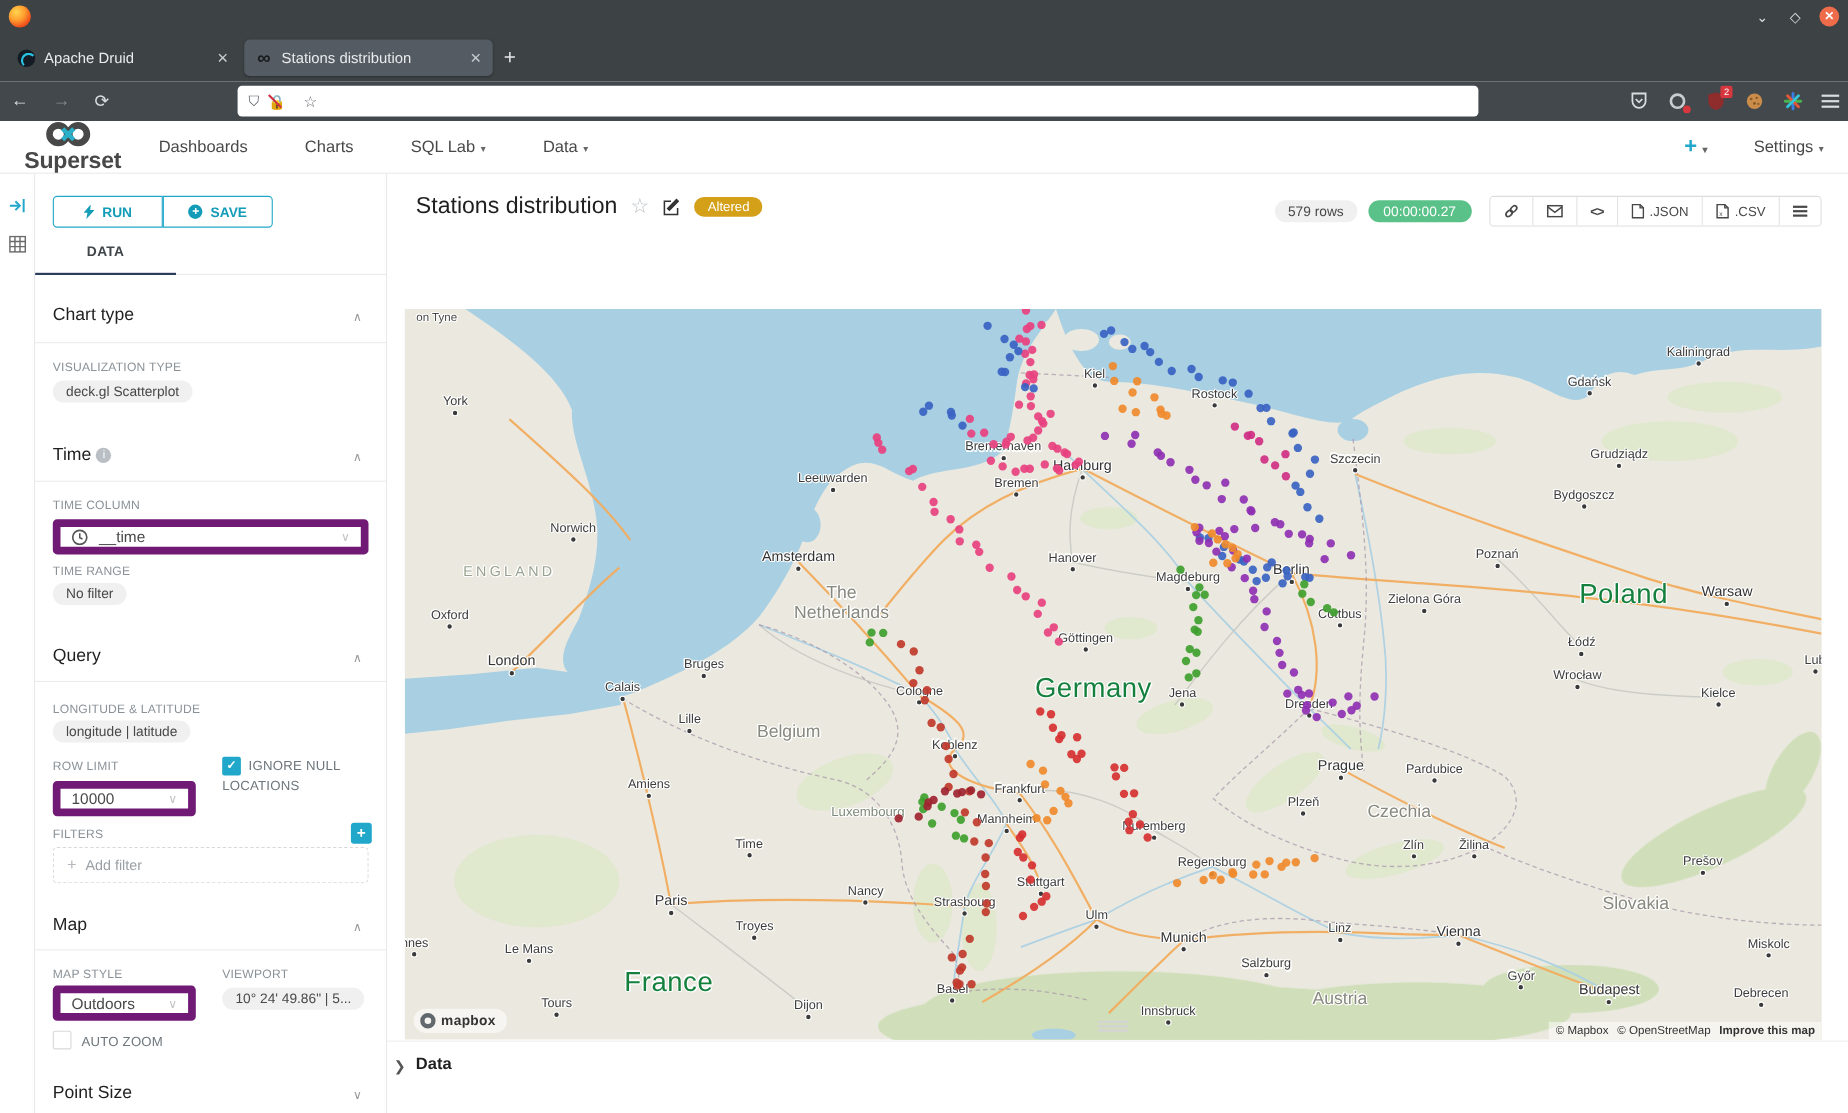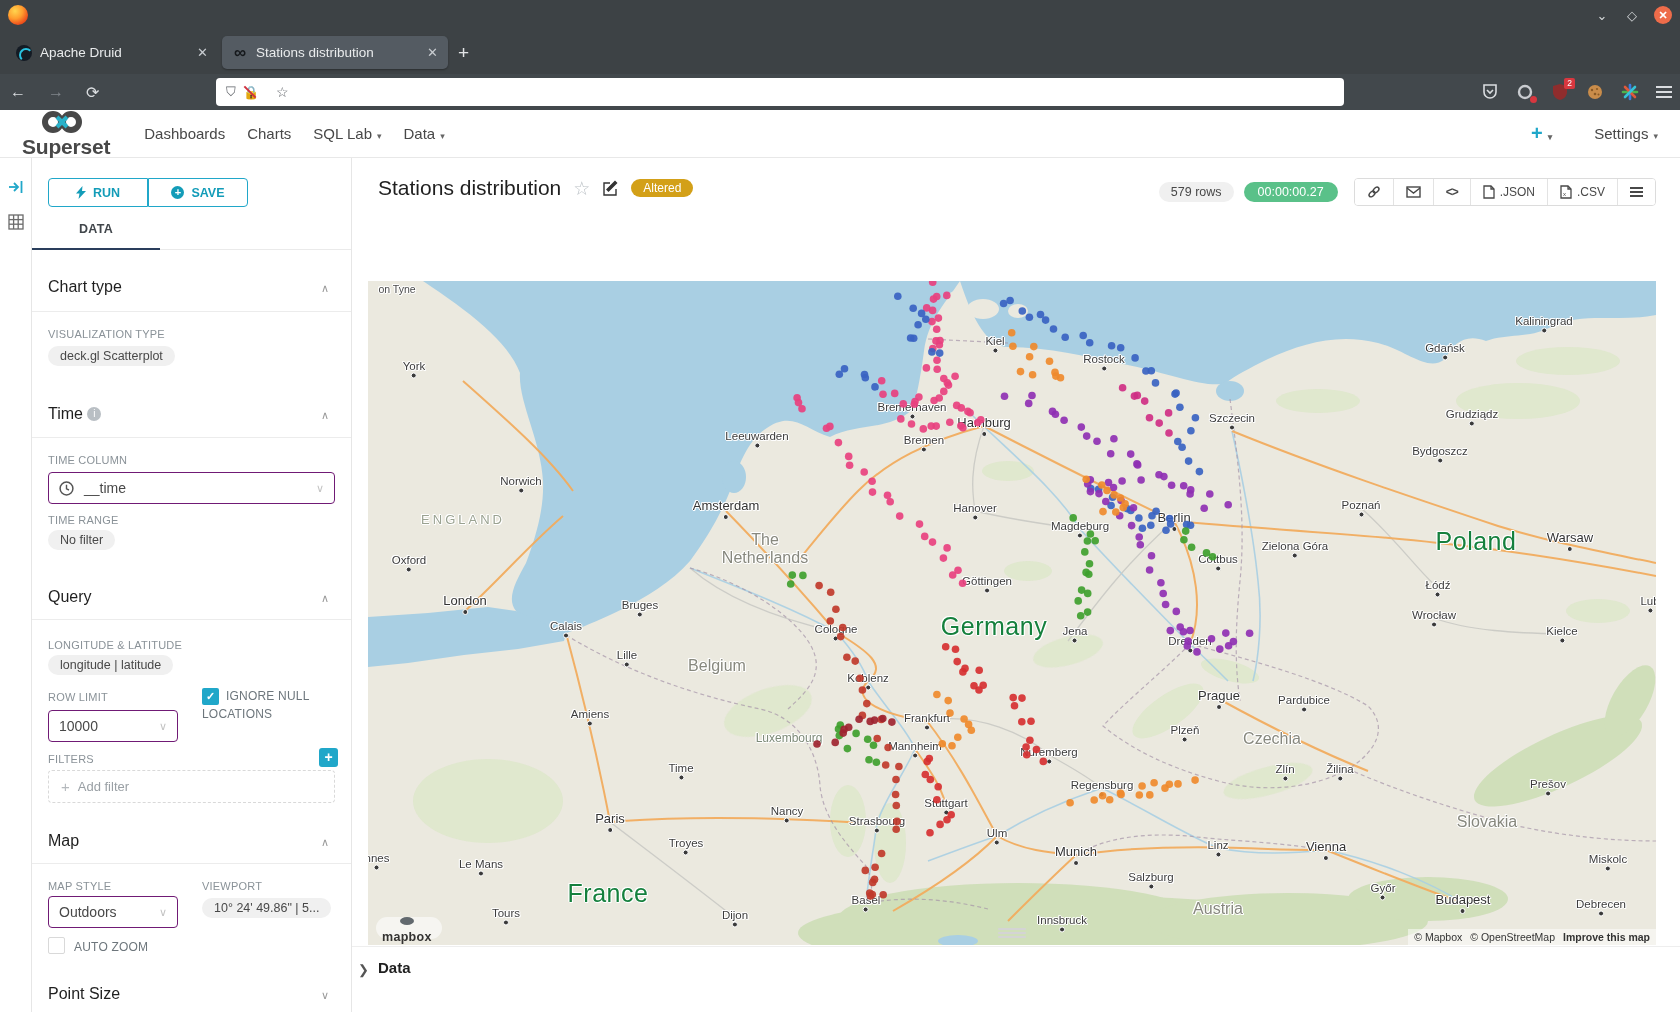--- a/index.html
+++ b/index.html
@@ -40,21 +40,21 @@
 .tbi { position:relative; width:18px; height:18px; color:#dadde0; }
 .badge { position:absolute; top:-5px; right:-6px; background:#d7373f; color:#fff; font-size:8.5px; padding:0 3px; border-radius:2px; line-height:11px; }
 .dot-badge { position:absolute; bottom:-2px; right:-3px; width:7px; height:7px; background:#d7373f; border-radius:50%; }
 .hamb { width:16px; height:12px; border-top:2px solid #dadde0; border-bottom:2px solid #dadde0; position:relative; }
 .hamb::after { content:""; position:absolute; left:0; top:3px; width:16px; height:2px; background:#dadde0; }
 
 
 .ss-header { position:absolute; left:0; top:110px; width:1680px; height:48px; background:#fff; border-bottom:1px solid #e8e8e8; display:flex; align-items:center; }
 .brand { display:flex; align-items:center; margin-left:14px;flex-direction:column; }
 .brand-name { font-size:21px; font-weight:bold; color:#484848; margin-left:8px; letter-spacing:-.2px; }
-.ss-nav { display:flex; align-items:flex-end; gap:22px; margin-left:34px; font-size:15px; color:#484848; }
+.ss-nav { display:flex; align-items:flex-end; gap:52px; margin-left:34px; font-size:15px; color:#484848; }
 .caret { color:#666; font-size:9px; margin-left:5px; }
 .hdr-right { position:absolute; right:22px; display:flex; align-items:center; gap:42px; }
 .plus-btn { color:#20a7c9; font-size:20px; font-weight:bold; }
 .settings { font-size:15px; color:#484848; }
 
 
 .workspace { position:absolute; left:0; top:158px; width:1680px; height:854px; display:flex; }
 .rail { width:32px; border-right:1px solid #e6e6e6; position:relative; }
 .rail-ic1 { position:absolute; left:8px; top:22px; }
 .rail-ic2 { position:absolute; left:8px; top:56px; }
@@ -65,21 +65,21 @@
 .btn-run { border-radius:4px 0 0 4px; border-right-width:.75px; }
 .btn-save { border-radius:0 4px 4px 0; border-left-width:.75px; }
 .save-plus { width:13px; height:13px; border-radius:50%; background:#139cb8; color:#fff; font-size:11px; line-height:13px; text-align:center; font-weight:bold; }
 .tabrow { position:absolute; left:0; top:52px; width:100%; height:40px; border-bottom:1px solid #eaeaea; }
 .ptab { position:absolute; left:0; top:0; width:128px; height:40px; display:flex; align-items:center; justify-content:center; font-size:12.5px; font-weight:bold; color:#41464b; letter-spacing:.3px; border-bottom:2px solid #2a3e5c; }
 .sec-title { position:absolute; left:16px; font-size:16px; color:#1f1f1f; font-weight:500; }
 .sec-chev { position:absolute; right:22px; color:#999; font-size:11px; }
 .divider { position:absolute; left:0; width:100%; border-top:1px solid #ececec; }
 .flabel { position:absolute; left:16px; font-size:11px; color:#8a9298; letter-spacing:.2px; }
 .pill { position:absolute; background:#f0f0f0; border-radius:12px; font-size:12.5px; color:#484848; padding:3px 12px; white-space:nowrap; }
-.select { position:absolute; left:16px; height:32px; background:#fff; border:1px solid #701a75; border-radius:4px; display:flex; align-items:center; padding:0 10px; font-size:14px; color:#484848; }
+.select { position:absolute; left:16px; height:32px; background:#fff; border:7px solid #701a75; border-radius:4px; display:flex; align-items:center; padding:0 10px; font-size:14px; color:#484848; }
 .sel-caret { position:absolute; right:10px; color:#c3c3c3; font-size:11px; }
 .checkbox { width:17px; height:17px; border-radius:2px; display:inline-block; }
 .cb-on { background:#20a7c9; color:#fff; font-size:11px; font-weight:bold; text-align:center; line-height:17px; }
 .cb-off { background:#fff; border:1px solid #d9d9d9; }
 .cb-lab { font-size:12px; color:#6d767c; letter-spacing:.2px; }
 .plus-sq { position:absolute; width:19px; height:19px; background:#20a7c9; border-radius:3px; color:#fff; font-size:14px; font-weight:bold; text-align:center; line-height:19px; }
 .addfilter { position:absolute; left:16px; width:287px; height:33px; border:1px dashed #d9d9d9; border-radius:4px; display:flex; align-items:center; padding:0 12px; color:#9aa0a5; font-size:13px; gap:8px; }
 
 
 .main { flex:1; position:relative; background:#fff; }
@@ -100,21 +100,21 @@
 .mlabel { position:absolute; transform:translate(-50%,-50%); white-space:pre-line; text-align:center;
   text-shadow:1px 0 0 #fff,-1px 0 0 #fff,0 1px 0 #fff,0 -1px 0 #fff,1px 1px 0 #fff,-1px -1px 0 #fff; }
 .k-city { font-size:11.5px; color:#3c3c3c; }
 .k-city-lg { font-size:13px; color:#333; font-weight:500; }
 .k-city-sm { font-size:10.5px; color:#4a4a4a; }
 .k-city::after,.k-city-lg::after { content:""; display:block; width:4px; height:4px; background:#3a3a3a; border:1px solid #fff; border-radius:50%; margin:1px auto 0; }
 .k-country-xl { font-size:25px; color:#15803d; letter-spacing:.5px; }
 .k-country { font-size:16px; color:#87887e; }
 .k-country-sm { font-size:12px; color:#7d8a78; }
 .k-england { font-size:13px; color:#9aa291; letter-spacing:3px; }
-.mb-logo { position:absolute; left:8px; bottom:6px; height:22px; background:rgba(255,255,255,.55); border-radius:11px; display:flex; align-items:center; padding:0 10px 0 6px; gap:5px;flex-direction:column; }
+.mb-logo { position:absolute; left:8px; bottom:6px; height:22px; background:rgba(255,255,255,.55); border-radius:11px; display:flex; align-items:center; padding:0 10px 0 6px; gap:5px; }
 .mb-circ { width:14px; height:14px; border-radius:50%; border:4px solid #62696e; }
 .mb-word { font-size:12.5px; font-weight:bold; color:#343332; letter-spacing:.3px; }
 .map-attrib { position:absolute; right:0; bottom:0; background:rgba(255,255,255,.5); font-size:10.5px; color:#333; padding:2px 6px; display:flex; gap:8px; }
 .map-attrib .imp { font-weight:bold; }
 
 .drag-handle { position:absolute; left:646px; top:768px; width:28px; }
 .drag-handle div { height:2px; background:#d4d4d4; margin:2px 0; border-radius:1px; }
 .data-row { position:absolute; left:0; top:788px; width:100%; height:66px; border-top:1px solid #eeeeee; }
 .data-row .lbl { position:absolute; left:26px; top:12px; font-size:15px; font-weight:bold; color:#1f1f1f; }
 .data-chev { position:absolute; left:6px; top:15px; color:#555; font-size:13px; }

